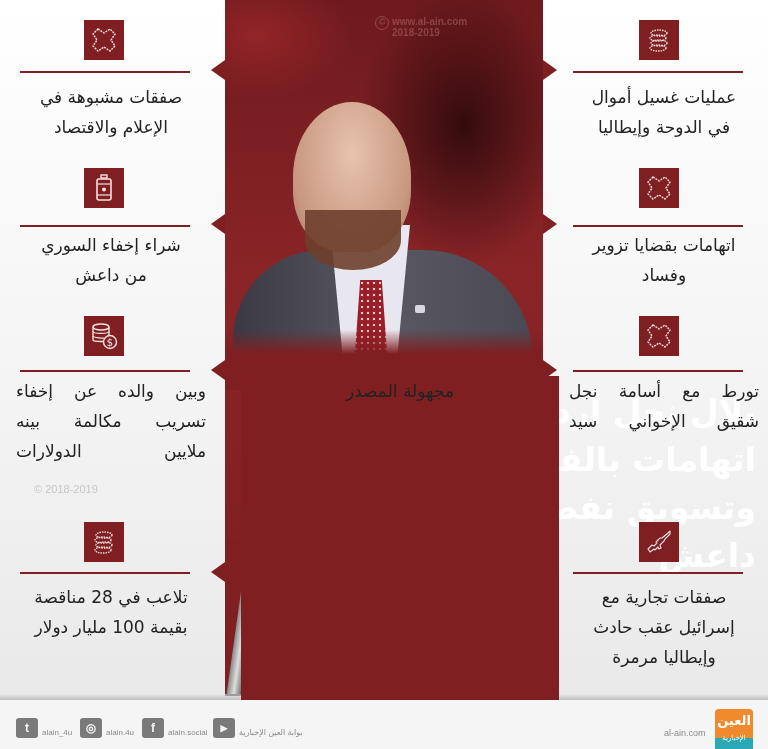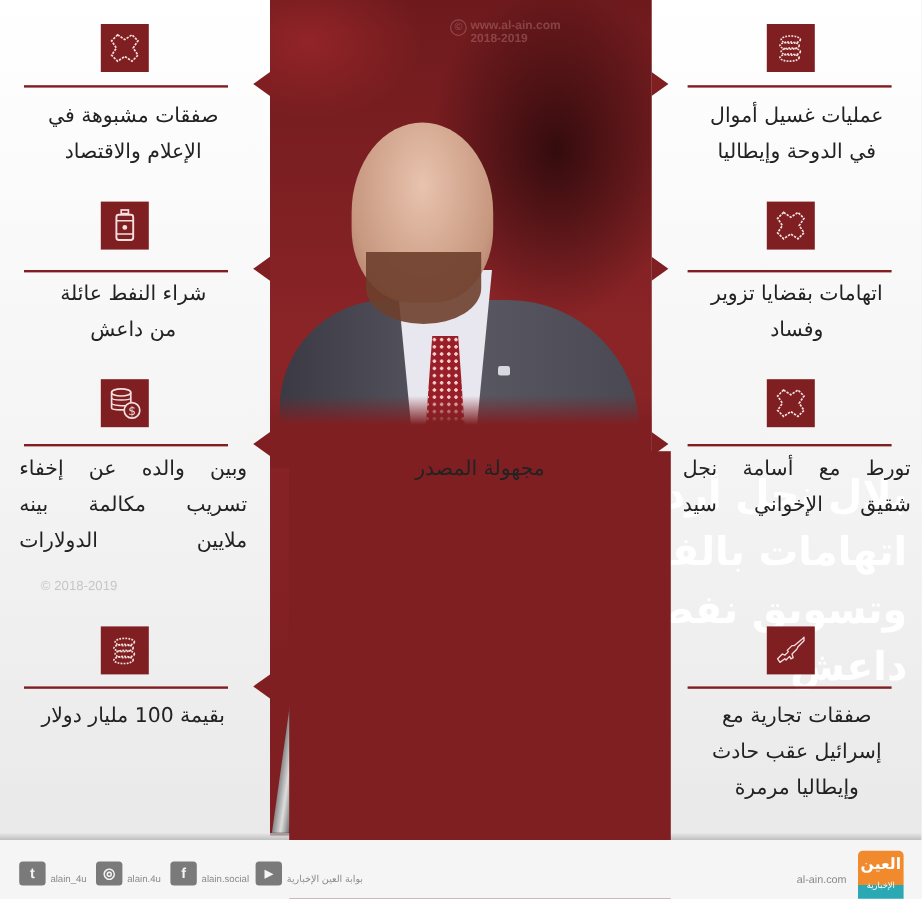--- a/index.html
+++ b/index.html
@@ -207,21 +207,21 @@
           <rect x="8" y="1" width="6" height="3" fill="none" stroke="#f4e0e0" stroke-width="1.4"></rect>
           <rect x="4" y="5" width="14" height="21" rx="2" fill="none" stroke="#f4e0e0" stroke-width="1.6"></rect>
           <line x1="4" y1="10" x2="18" y2="10" stroke="#f4e0e0" stroke-width="1.2"></line>
           <line x1="4" y1="21" x2="18" y2="21" stroke="#f4e0e0" stroke-width="1.2"></line>
           <circle cx="11" cy="15.5" r="2" fill="#f4e0e0"></circle>
         </svg>
     </div>
     <div class="rule" style="top:57px"></div>
     <div class="arrow" style="top:46px"></div>
     <div class="text" style="top:62px">
-      <span>شراء النفط عائلة</span>
+      <span>شراء إخفاء السوري</span>
       <span>من داعش</span>
     </div>
   </div>
 
   <div class="item" style="top:316px">
     <div class="icon-box" style="top:0">
       <svg width="28" height="28" viewBox="0 0 28 28">
           <ellipse cx="11" cy="5" rx="8" ry="3" fill="none" stroke="#f4e0e0" stroke-width="1.4"></ellipse>
           <path d="M3 5 V18 C3 20 19 20 19 18" fill="none" stroke="#f4e0e0" stroke-width="1.4"></path>
           <path d="M3 9.5 C3 12 19 12 19 9.5 M3 14 C3 16 15 16.5 15 16" fill="none" stroke="#f4e0e0" stroke-width="1.2"></path>
@@ -245,20 +245,21 @@
       <svg width="24" height="24" viewBox="0 0 24 24">
           <ellipse cx="12" cy="5" rx="8" ry="3" fill="none" stroke="#f4e0e0" stroke-width="1.4" stroke-dasharray="1.5 1"></ellipse>
           <ellipse cx="11" cy="10" rx="8" ry="3" fill="none" stroke="#f4e0e0" stroke-width="1.4" stroke-dasharray="1.5 1"></ellipse>
           <ellipse cx="12" cy="15" rx="8" ry="3" fill="none" stroke="#f4e0e0" stroke-width="1.4" stroke-dasharray="1.5 1"></ellipse>
           <ellipse cx="11" cy="20" rx="8" ry="3" fill="none" stroke="#f4e0e0" stroke-width="1.4" stroke-dasharray="1.5 1"></ellipse>
         </svg>
     </div>
     <div class="rule" style="top:50px"></div>
     <div class="arrow" style="top:40px"></div>
     <div class="text" style="top:60px">
+      <span>تلاعب في 28 مناقصة</span>
       <span>بقيمة 100 مليار دولار</span>
     </div>
   </div>
 </div>
 
 <div class="wm2">© 2018-2019</div>
 
 <div class="col right">
   <div class="item" style="top:20px">
     <div class="icon-box" style="top:0">

